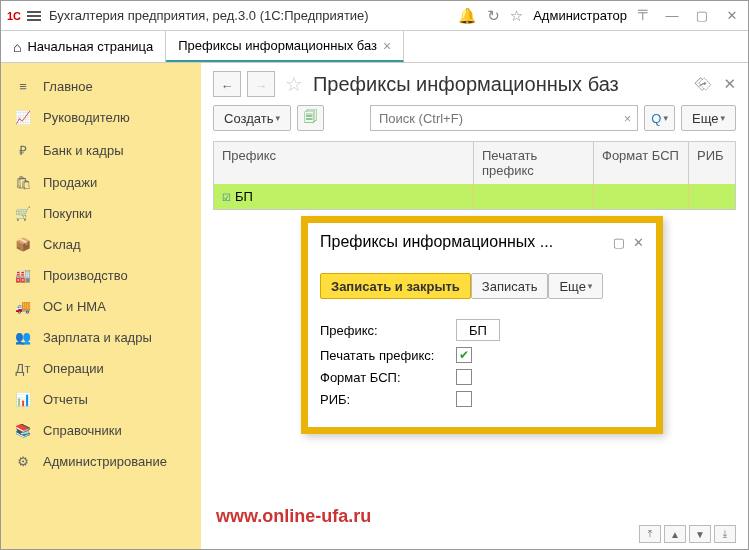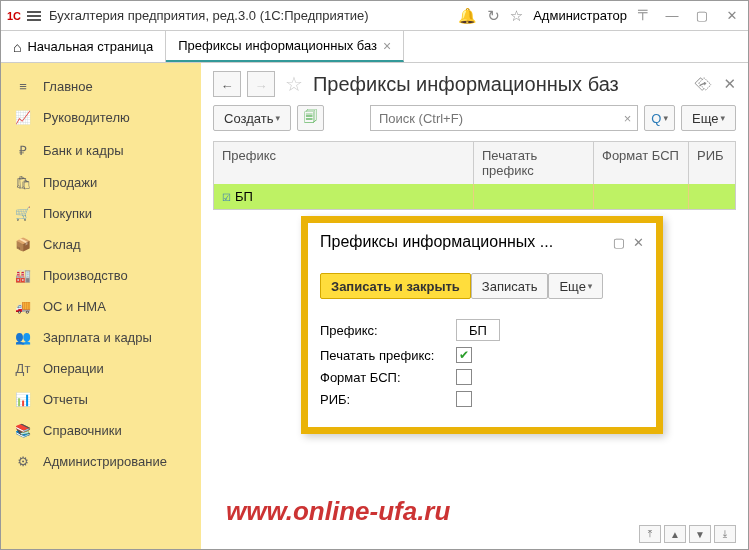--- a/index.html
+++ b/index.html
@@ -47,21 +47,21 @@
 .dlg-title{display:flex;align-items:center;padding:10px 12px;gap:8px}
 .dlg-title h3{font-size:16px;font-weight:normal;flex:1}
 .dlg-tool{display:flex;padding:12px 12px 10px}
 .btn.primary{background:#ffdd3c;border-color:#d4a800;font-weight:bold}
 .dlg-body{padding:4px 12px 14px}
 .frow{display:flex;align-items:center;margin:6px 0;gap:16px}
 .flabel{width:120px}
 .finput{width:44px;height:22px;border:1px solid #bbb;text-align:center}
 .chk{width:16px;height:16px;border:1px solid #888;display:inline-flex;align-items:center;justify-content:center}
 .chk.checked::after{content:"✔";color:#2a9d2a;font-size:12px}
-.watermark{position:absolute;bottom:22px;left:225px;font-size:26px;font-weight:bold;color:#c33;font-style:italic;text-shadow:1px 1px 0 #fff}
+.watermark{position:absolute;bottom:22px;left:215px;font-size:18px;font-weight:bold;color:#c33;text-shadow:1px 1px 0 #fff}
 .paging{position:absolute;bottom:6px;right:12px;display:flex;gap:3px}
 .pbtn{width:22px;height:18px;border:1px solid #bbb;background:#f7f7f7;display:flex;align-items:center;justify-content:center;font-size:10px;color:#666;cursor:pointer}
 .link-icon{color:#888;transform:rotate(-45deg);display:inline-block}
 .triangle{font-size:9px;margin-left:2px;color:#666}
 </style>
 </head>
 <body>
 
 <div class="titlebar">
   <span class="logo">1C</span>

